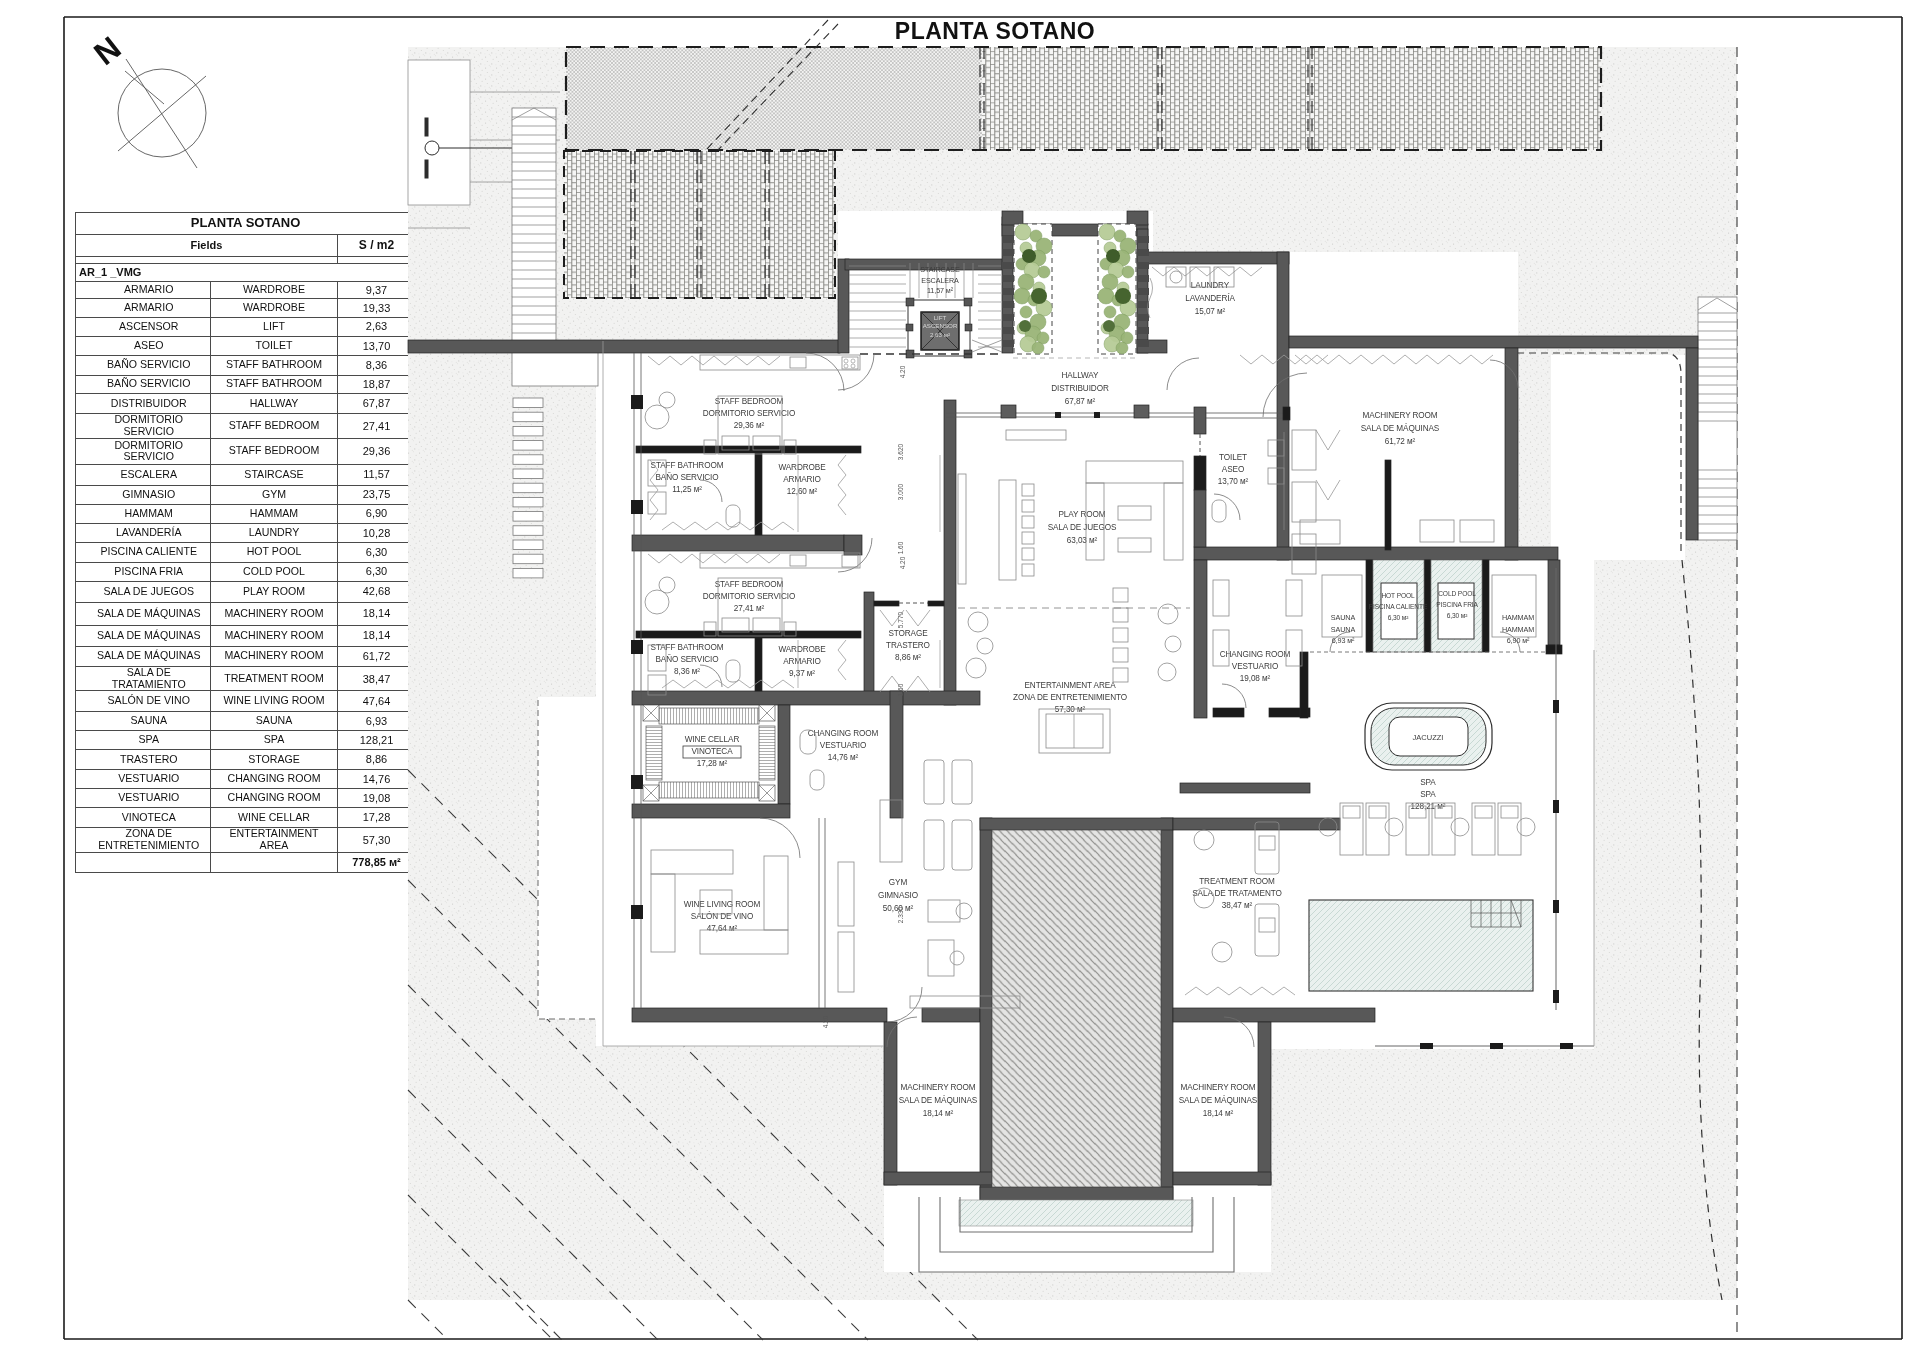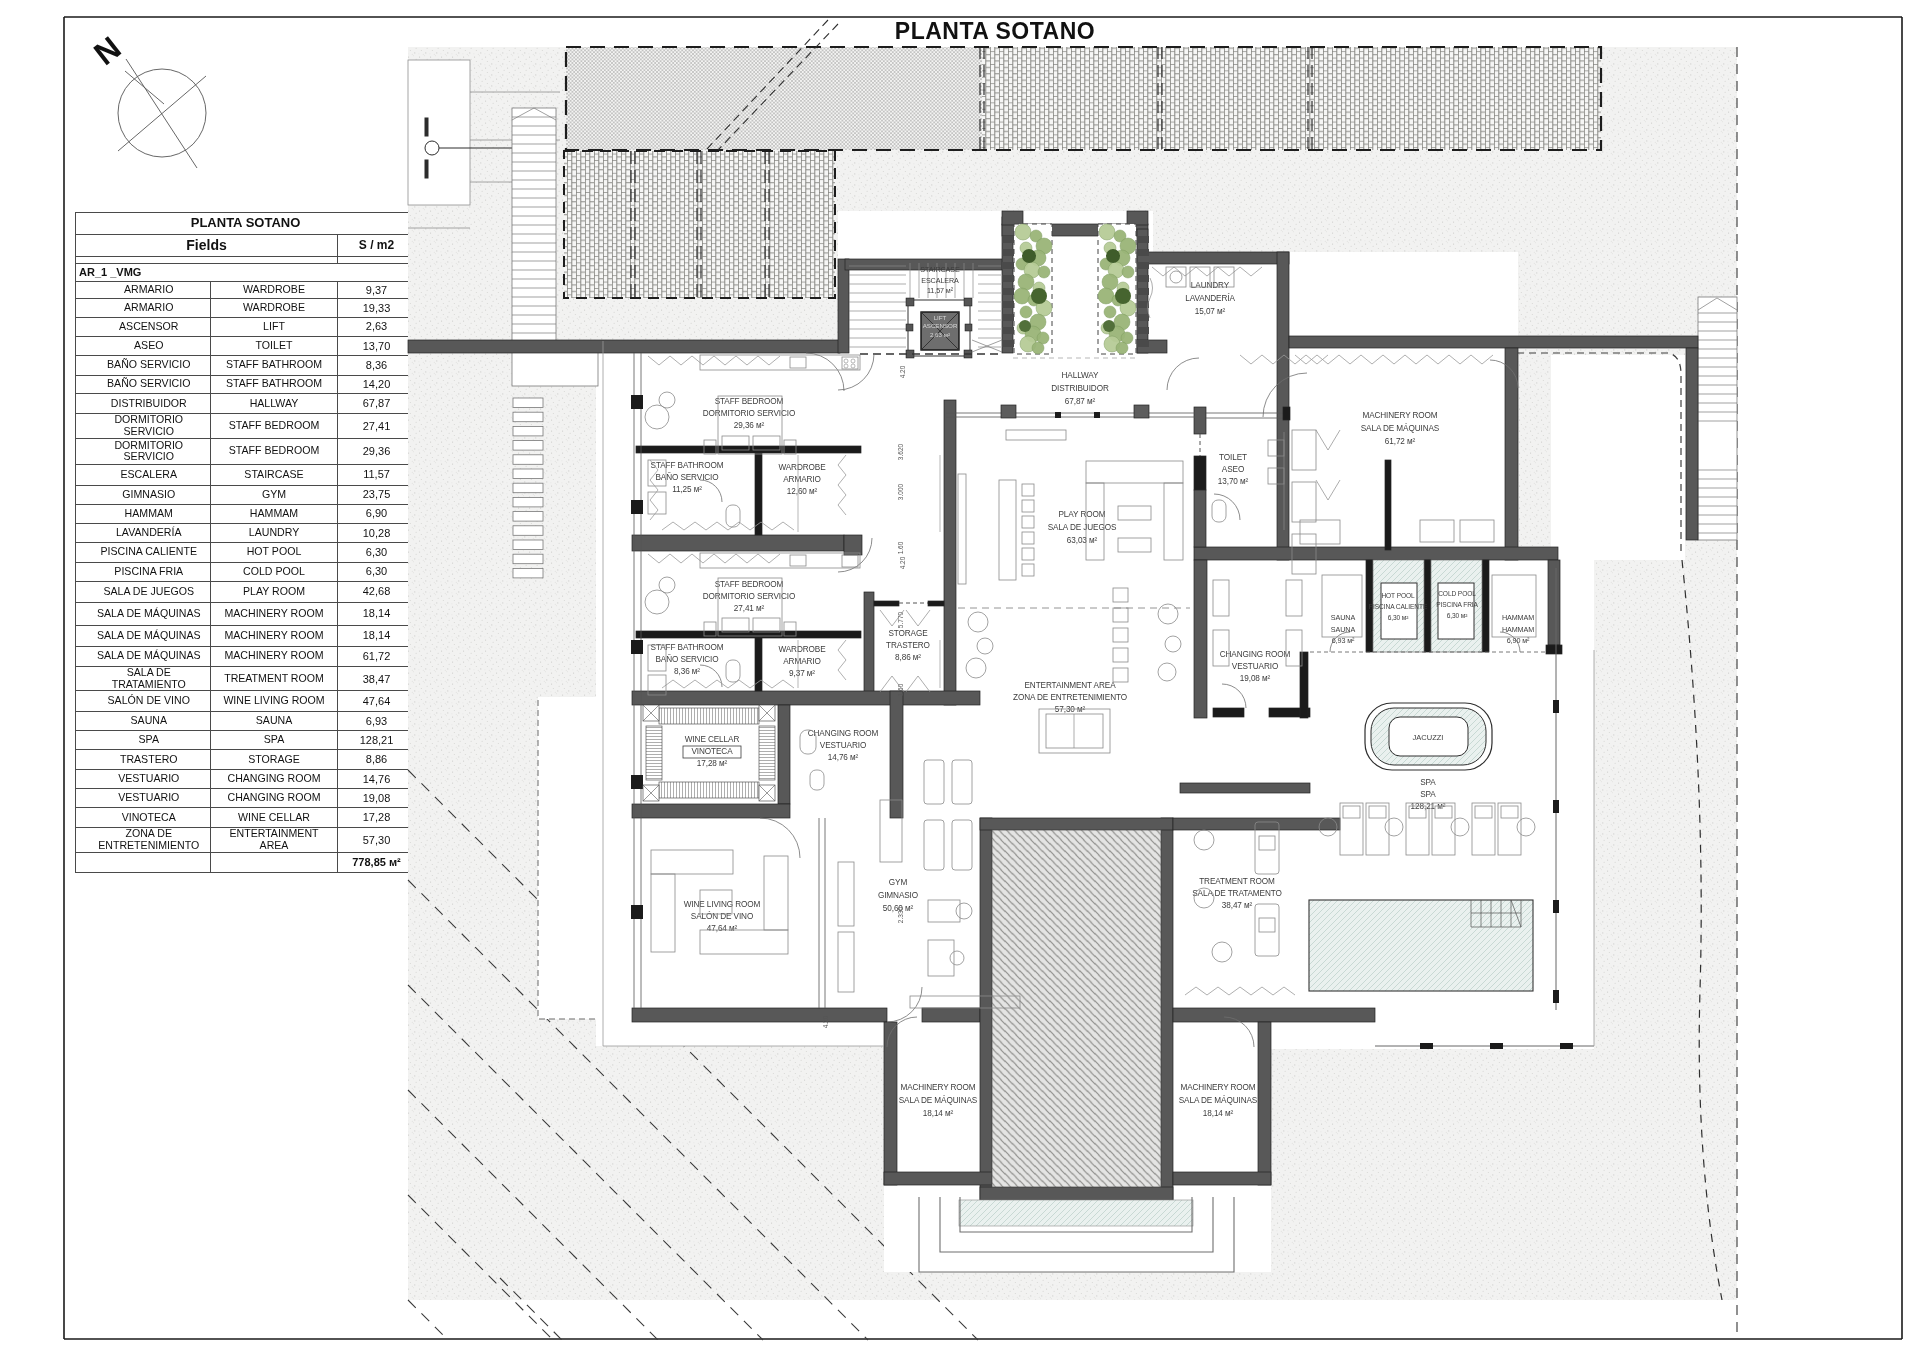--- a/index.html
+++ b/index.html
@@ -18,21 +18,21 @@
       <col style="width:12px">
       <col style="width:123px">
       <col style="width:127px">
       <col style="width:78px">
     </colgroup>
 <tbody>
       <tr style="height:22px">
         <td colspan="4" style="font-weight:bold;font-size:13px;border-left-color:#4a4a4a;">PLANTA SOTANO</td>
       </tr>
 <tr style="height:22px">
-        <td colspan="3" style="font-weight:bold;font-size:14px;">Fields</td>
+        <td colspan="3" style="font-weight:bold;font-size:11px;">Fields</td>
         <td style="font-weight:bold;font-size:12px;">S / m2</td>
       </tr>
 <tr style="height:7px">
         <td colspan="3" style="border-top:none;"></td>
         <td></td>
       </tr>
 <tr style="height:18px">
         <td colspan="4" class="l" style="font-weight:bold;">AR_1 _VMG</td>
       </tr>
 <tr style="height:17.0px">
@@ -62,21 +62,21 @@
 <tr style="height:19.5px">
         <td style="border-right:none;"></td>
         <td style="border-left:none;font-size:10.6px;">BAÑO SERVICIO</td>
         <td style="font-size:10.6px;">STAFF BATHROOM</td>
         <td>8,36</td>
       </tr>
 <tr style="height:18.5px">
         <td style="border-right:none;"></td>
         <td style="border-left:none;font-size:10.6px;">BAÑO SERVICIO</td>
         <td style="font-size:10.6px;">STAFF BATHROOM</td>
-        <td>14,20</td>
+        <td>18,87</td>
       </tr>
 <tr style="height:20.0px">
         <td style="border-right:none;"></td>
         <td style="border-left:none;font-size:10.6px;">DISTRIBUIDOR</td>
         <td style="font-size:10.6px;">HALLWAY</td>
         <td>67,87</td>
       </tr>
 <tr style="height:25.0px">
         <td style="border-right:none;"></td>
         <td style="border-left:none;font-size:10.6px;">DORMITORIO<br>SERVICIO</td>

